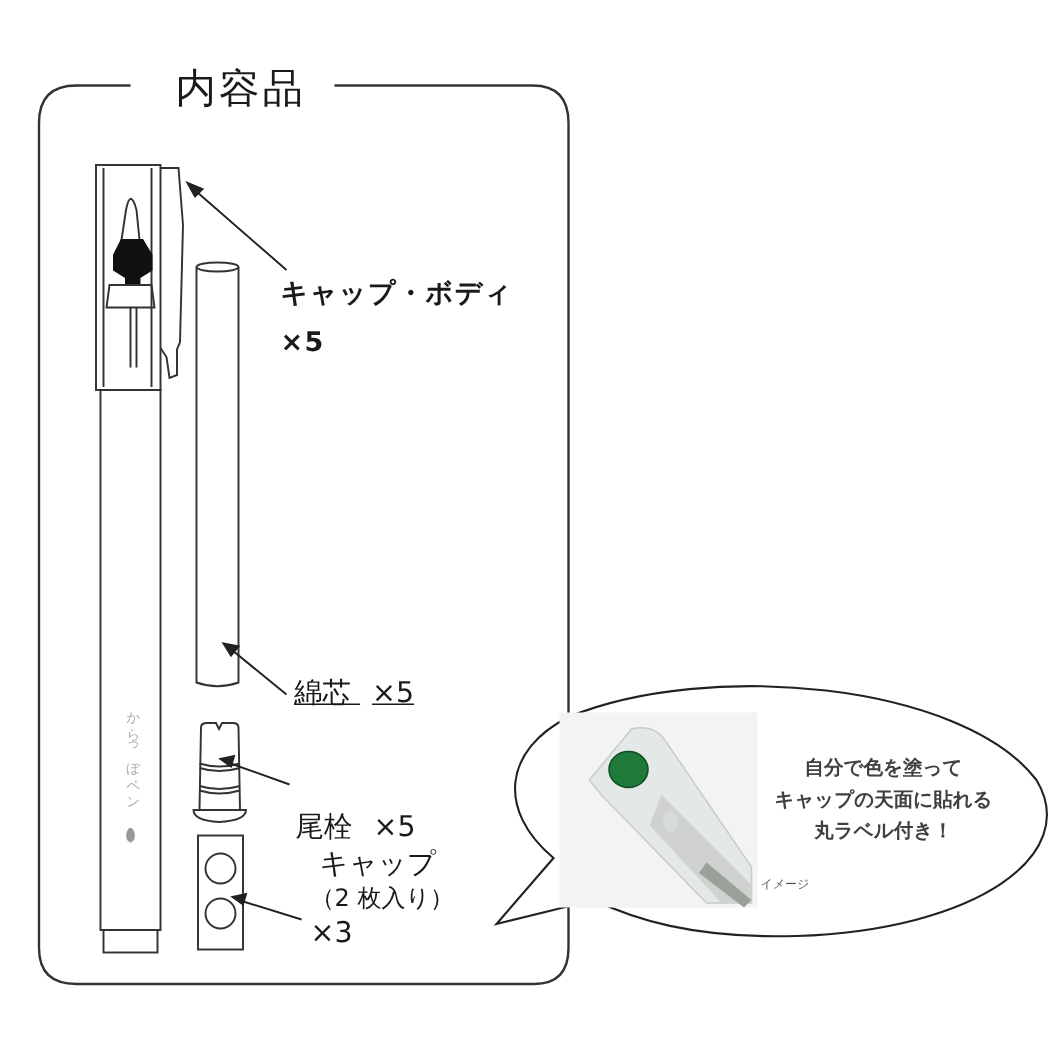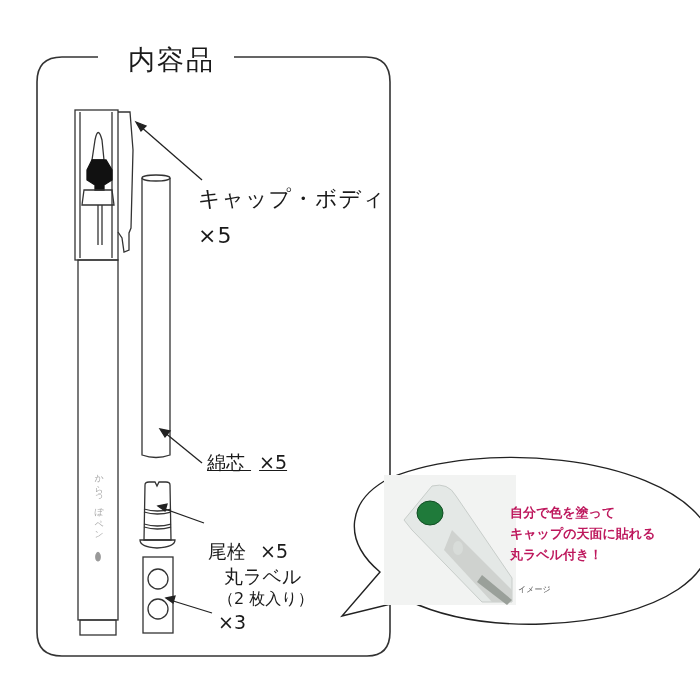--- a/index.html
+++ b/index.html
@@ -1,31 +1,31 @@
 <!DOCTYPE html>
 <html><head>
 <meta charset="utf-8">
 <style>
   html, body { margin: 0; padding: 0; background: #ffffff; }
   body { width: 700px; height: 700px; position: relative; overflow: hidden;
          font-family: "DejaVu Sans", "Liberation Sans", sans-serif; color: #1a1a1a; }
-  .stage { position: absolute; left: 12px; top: 0; width: 632px; height: 700px; padding-left: 37px; }
+  .stage { position: absolute; left: 1px; top: 0; width: 632px; height: 700px; padding-left: 37px; }
   svg.art { position: absolute; left: 0; top: 0; }
   .title { position: absolute; left: 108px; top: 42px; font-size: 27px; letter-spacing: 2px;
            background: #fff; padding: 0 8px; line-height: 36px; }
   .lbl { position: absolute; white-space: nowrap; line-height: 1.15; }
-  .lbl-cap { left: 186px; top: 186px; font-size: 22px; letter-spacing: 1px; }
+  .lbl-cap { left: 186px; top: 186px; font-size: 18px; letter-spacing: 1px; font-weight: bold; }
   .lbl-cap .qty { display: block; margin-top: 12px; }
   .lbl-wick { left: 195px; top: 452px; font-size: 19px; text-decoration: underline; }
   .lbl-plug { left: 196px; top: 509px; font-size: 19px; margin-top: 32px; }
   .lbl-label { left: 212px; top: 566px; font-size: 19px; }
   .lbl-label .sub { display: block; font-size: 16px; margin-left: -6px; margin-top: 2px; }
   .lbl-label .qty { display: block; margin-top: 4px; margin-left: -6px; }
-  .bubble-text { position: absolute; left: 498px; top: 502px; width: 180px; 
-                 font-size: 13px; line-height: 21px; font-weight: bold; color: #be185d; }
+  .bubble-text { position: absolute; left: 498px; top: 502px; width: 180px; text-align: center;
+                 font-size: 13px; line-height: 21px; font-weight: bold; color: #404040; }
   .bubble-note { position: absolute; left: 506px; top: 584px; font-size: 8px; color: #555; }
 </style>
 </head>
 <body>
 
 <div class="stage">
 
   <svg class="art" width="700" height="700" viewBox="0 0 700 700">
 
     <path d="M 86 57 L 50 57 Q 25 57 25 82 L 25 632 Q 25 656 50 656 L 355 656 Q 378 656 378 632 L 378 82 Q 378 57 354 57 L 222 57" fill="none" stroke="#333" stroke-width="1.6"></path>
@@ -109,21 +109,21 @@
     <span>綿芯</span>
     <span style="margin-left:8px;">×5</span>
   </div>
 
   <div class="lbl lbl-plug">
     <span>尾栓</span>
     <span style="margin-left:8px;">×5</span>
   </div>
 
   <div class="lbl lbl-label">
-    <span>丸ラベル</span>
+    <span>キャップ</span>
     <span class="sub">（2 枚入り）</span>
     <span class="qty">×3</span>
   </div>
 
   <div class="bubble-text">
     <div>自分で色を塗って</div>
     <div>キャップの天面に貼れる</div>
     <div>丸ラベル付き！</div>
   </div>
   <div class="bubble-note">イメージ</div>

